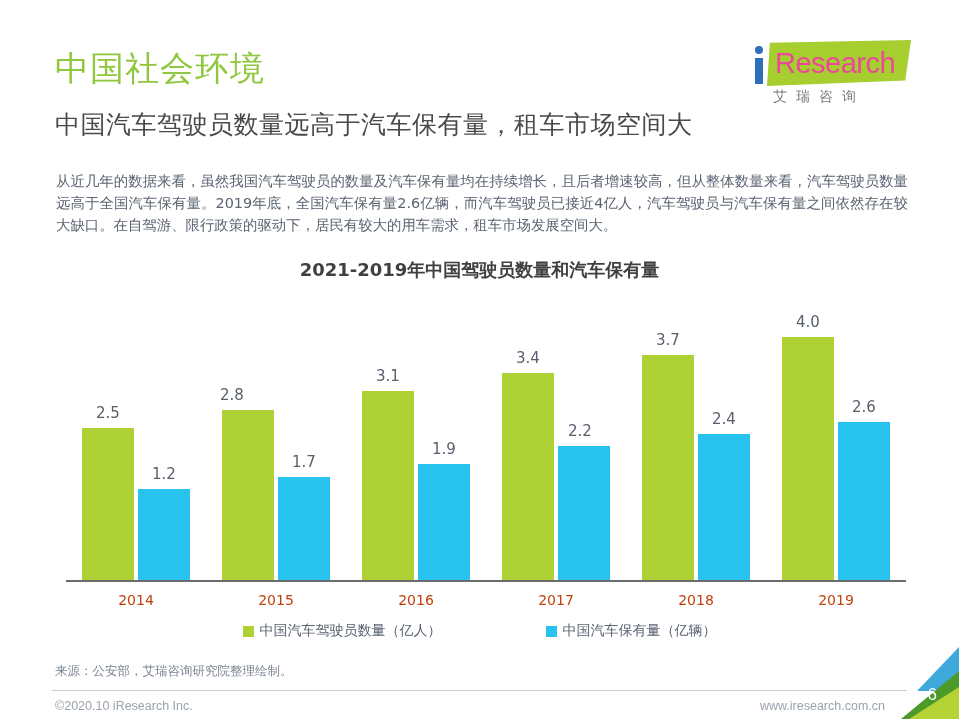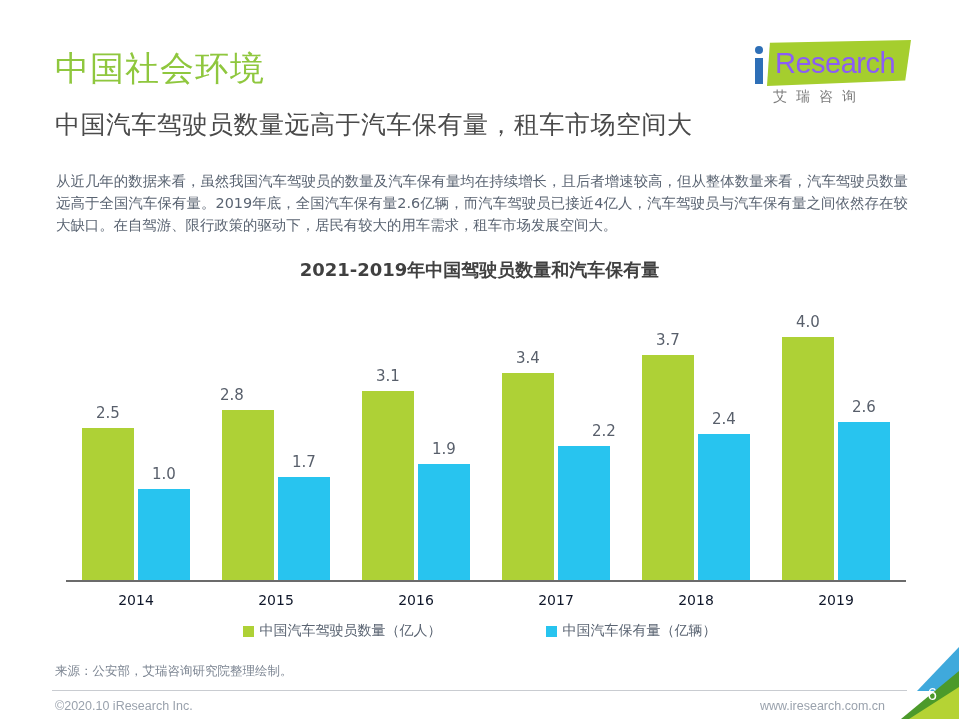--- a/index.html
+++ b/index.html
@@ -55,21 +55,21 @@
     width: 144px;
     height: 46px;
     background: #a5ce2e;
     clip-path: polygon(2% 6%, 100% 0%, 96% 88%, 0% 100%);
   }
   .logo-word {
     position: absolute;
     left: 24px;
     top: 9px;
     font-size: 29px;
-    color: #8b5cf6;
+    color: #ec4899;
     letter-spacing: -0.5px;
     font-family: "Liberation Sans", sans-serif;
   }
   .logo-cn {
     position: absolute;
     left: 22px;
     top: 50px;
     font-size: 14px;
     color: #7b7b7b;
     letter-spacing: 9px;
@@ -155,21 +155,21 @@
     font-size: 15px;
     color: #585f6b;
     font-family: "DejaVu Sans", sans-serif;
   }
   .xtick {
     position: absolute;
     top: 292px;
     width: 120px;
     text-align: center;
     font-size: 14px;
-    color: #0f172a;
+    color: #c2410c;
     font-family: "DejaVu Sans", sans-serif;
   }
 
   
   .legend {
     position: absolute;
     left: 0;
     right: 0;
     top: 622px;
     display: flex;
@@ -261,33 +261,33 @@
   <div class="page-subtitle">中国汽车驾驶员数量远高于汽车保有量，租车市场空间大</div>
   <div class="body-text">从近几年的数据来看，虽然我国汽车驾驶员的数量及汽车保有量均在持续增长，且后者增速较高，但从整体数量来看，汽车驾驶员数量远高于全国汽车保有量。2019年底，全国汽车保有量2.6亿辆，而汽车驾驶员已接近4亿人，汽车驾驶员与汽车保有量之间依然存在较大缺口。在自驾游、限行政策的驱动下，居民有较大的用车需求，租车市场发展空间大。</div>
 
   <div class="chart-title">2021-2019年中国驾驶员数量和汽车保有量</div>
 
   <div class="chart-area">
     <div class="plot" id="plot">
         <div class="bar green" style="left: 16px; height: 152.174px;"></div>
         <div class="bar-label" style="left: 12px; top: 103.826px;">2.5</div>
         <div class="bar blue" style="left: 72px; height: 91.3043px;"></div>
-        <div class="bar-label" style="left: 68px; top: 164.696px;">1.0</div>
+        <div class="bar-label" style="left: 68px; top: 164.696px;">1.2</div>
         <div class="bar green" style="left: 156px; height: 170.435px;"></div>
         <div class="bar-label" style="left: 136px; top: 85.5652px;">2.8</div>
         <div class="bar blue" style="left: 212px; height: 103.478px;"></div>
         <div class="bar-label" style="left: 208px; top: 152.522px;">1.7</div>
         <div class="bar green" style="left: 296px; height: 188.696px;"></div>
         <div class="bar-label" style="left: 292px; top: 67.3043px;">3.1</div>
         <div class="bar blue" style="left: 352px; height: 115.652px;"></div>
         <div class="bar-label" style="left: 348px; top: 140.348px;">1.9</div>
         <div class="bar green" style="left: 436px; height: 206.957px;"></div>
         <div class="bar-label" style="left: 432px; top: 49.0435px;">3.4</div>
         <div class="bar blue" style="left: 492px; height: 133.913px;"></div>
-        <div class="bar-label" style="left: 508px; top: 122.087px;">2.2</div>
+        <div class="bar-label" style="left: 484px; top: 122.087px;">2.2</div>
         <div class="bar green" style="left: 576px; height: 225.217px;"></div>
         <div class="bar-label" style="left: 572px; top: 30.7826px;">3.7</div>
         <div class="bar blue" style="left: 632px; height: 146.087px;"></div>
         <div class="bar-label" style="left: 628px; top: 109.913px;">2.4</div>
         <div class="bar green" style="left: 716px; height: 243.478px;"></div>
         <div class="bar-label" style="left: 712px; top: 12.5217px;">4.0</div>
         <div class="bar blue" style="left: 772px; height: 158.261px;"></div>
         <div class="bar-label" style="left: 768px; top: 97.7391px;">2.6</div>
       </div>
     <div class="axis-line"></div>

